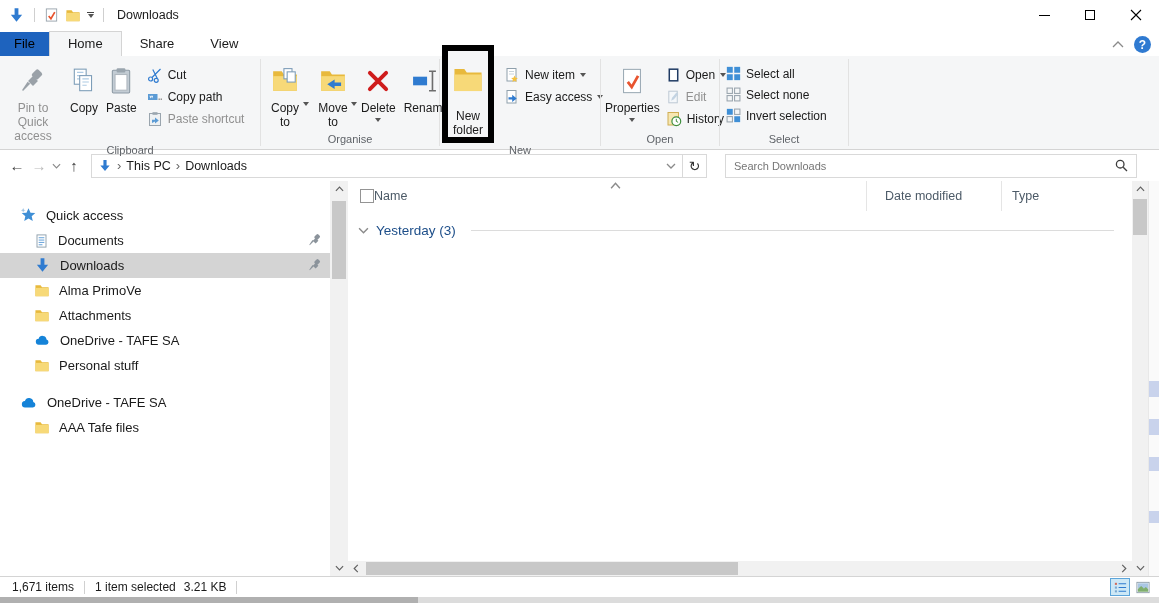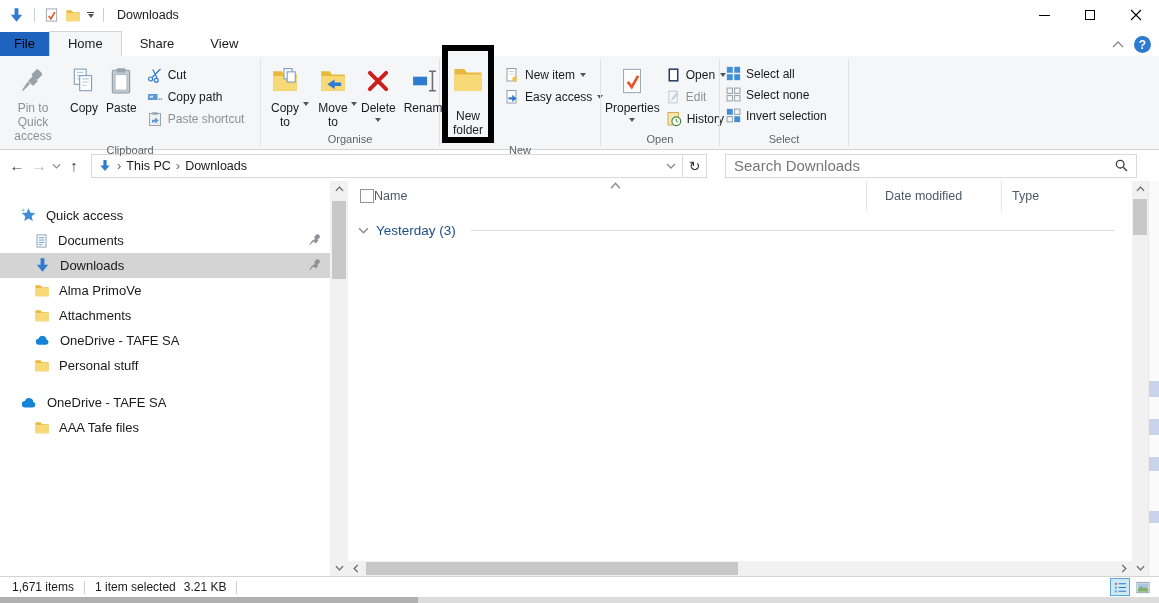--- a/index.html
+++ b/index.html
@@ -51,21 +51,21 @@
   .navbar { height:31px; display:flex; align-items:center; padding:0 8px 0 6px; background:#fff; }
   .nav-btn { width:22px; text-align:center; font-size:15px; color:#3e3e3e; }
   .nav-btn.dis { color:#b9b9b9; }
   .nav-dd { margin:0 2px; }
   .addr-wrap { flex:1; display:flex; margin-left:6px; }
   .addr { flex:1; height:24px; border:1px solid #d9d9d9; display:flex; align-items:center; padding:0 6px; gap:5px; font-size:12.5px; background:#fff; }
   .crumb-sep { color:#666; font-size:13px; }
   .addr-spacer { flex:1; }
   .refresh-btn { width:24px; height:24px; border:1px solid #d9d9d9; border-left:none; display:flex; align-items:center; justify-content:center; font-size:14px; color:#333; }
   .search { width:412px; height:24px; border:1px solid #d9d9d9; margin-left:18px; margin-right:14px; display:flex; align-items:center; padding:0 8px; background:#fff; }
-  .search input { flex:1; border:none; outline:none; font-family:inherit; font-size:15px; color:#333; }
+  .search input { flex:1; border:none; outline:none; font-family:inherit; font-size:11px; color:#333; }
   .search input::placeholder { color:#767676; }
 
   
   .content { height:395px; display:flex; }
   .sidebar { width:330px; padding-top:22px; overflow:hidden; }
   .side-item { height:25px; display:flex; align-items:center; gap:9px; font-size:13px; position:relative; padding-left:34px; }
   .side-item.lvl0 { padding-left:20px; }
   .side-item.sel { background:#d4d4d4; }
   .side-gap { height:12px; }
   .pin-r { position:absolute; right:8px; top:5px; }

